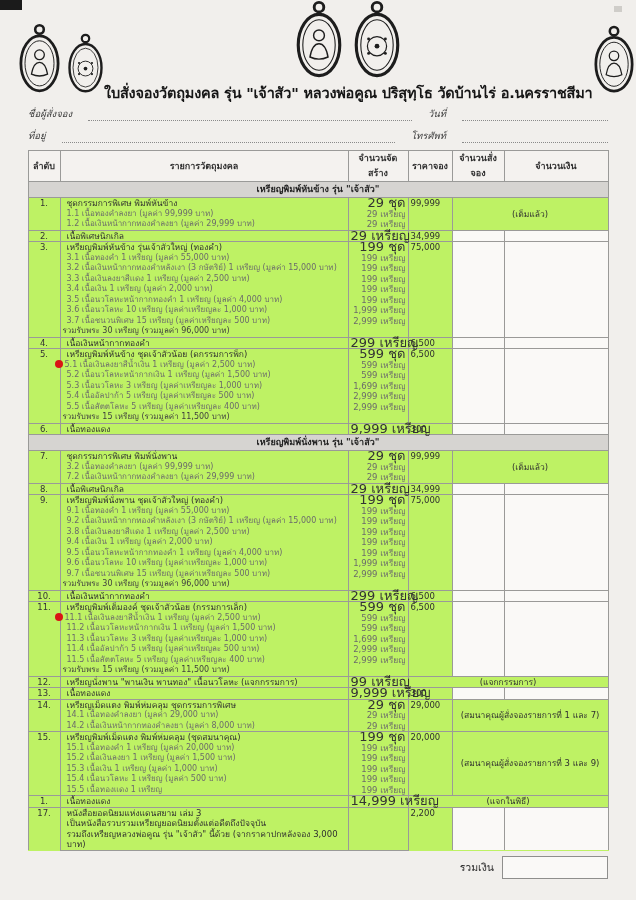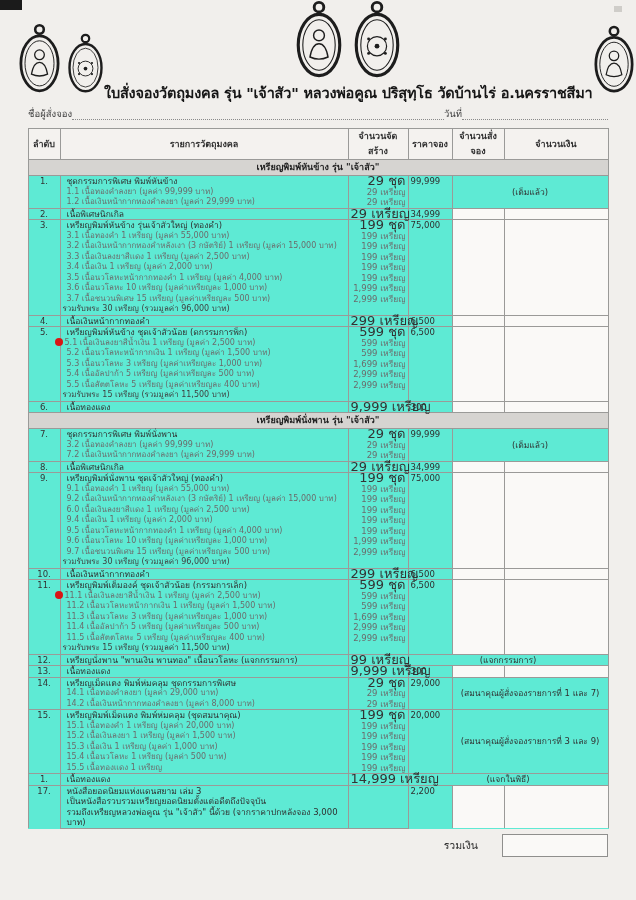--- a/index.html
+++ b/index.html
@@ -15,48 +15,48 @@
   
   .header{position:relative;height:104px;padding:0 18px;display:flex;align-items:flex-end;justify-content:space-between;}
   .med-group{display:flex;align-items:flex-end;gap:6px;padding-bottom:10px;}
   .center-block{display:flex;flex-direction:column;align-items:center;flex:1;}
   .center-meds{display:flex;gap:10px;align-items:flex-end;}
   .doc-title{font-size:14.5px;font-weight:bold;color:#161616;white-space:nowrap;margin-top:2px;letter-spacing:-0.2px;}
   .med svg{display:block;}
 
   
   .form-area{padding:2px 28px 0 28px;font-size:9.5px;color:#3c3c3c;}
-  .form-row{display:flex;align-items:center;margin-bottom:7px;gap:0;}
+  .form-row{display:flex;align-items:flex-end;margin-bottom:7px;gap:16px;font-style:italic;}
   .blank{border-bottom:1px dotted #8a8a8a;height:11px;}
   .blank.grow{flex:1;}
   .blank.date{width:146px;}
   .lbl{white-space:nowrap;}
 
   
-  table.order{border-collapse:collapse;width:580px;margin:2px auto 0 auto;table-layout:fixed;background:#5eead4;}
+  table.order{border-collapse:collapse;width:580px;margin:2px auto 0 auto;table-layout:fixed;background:#bef264;}
   table.order th,table.order td{border:1px solid #9a9a98;padding:0 2px;}
   table.order th{font-size:9px;font-weight:bold;color:#2e2e2e;line-height:15px;background:#f4f2ef;}
   table.order td{font-size:8.5px;line-height:10.5px;border-top:none;border-bottom:none;}
   tr.grp-first td{border-top:1px solid #9a9a98;}
   tr.grp-last td{border-bottom:1px solid #9a9a98;}
   td.no{ text-align:center;vertical-align:top;color:#333;}
   td.desc{color:#2f2f2f;}
   td.desc .t{display:block;padding-left:4px;}
   td.desc .t.sub{font-size:8px;color:#6b6b6b;}
   td.desc .t.sum{padding-left:0;font-size:8px;color:#3f3f3f;}
   td.qty{text-align:right;padding-right:6px;color:#6b6b6b;font-size:8px;white-space:nowrap;}
   td.qty.main{color:#333;font-size:13px;}
   td.price{padding-right:4px;vertical-align:top;color:#2f2f2f;}
   td.note{text-align:center;vertical-align:middle;color:#2f2f2f;font-size:8.5px;}
   td.fill{background:#faf9f7;}
   tr.section td{background:#d6d4d1;text-align:center;font-weight:bold;color:#222;line-height:15px;font-size:9px;border:1px solid #9a9a98;}
   .red-dot{display:inline-block;width:8px;height:8px;border-radius:50%;background:#d91515;margin:0 2px 0 -12px;vertical-align:-1px;}
 
   
-  .total-row{width:580px;margin:5px auto 0 auto;display:flex;justify-content:flex-end;align-items:center;gap:24px;}
+  .total-row{width:580px;margin:5px auto 0 auto;display:flex;justify-content:flex-end;align-items:center;gap:8px;}
   .total-label{font-size:10.5px;color:#2c2c2c;}
   .total-box{width:104px;height:21px;border:1px solid #8f8f8d;background:#faf9f7;}
   .footer{padding:8px 28px 0 28px;font-size:9.5px;color:#3c3c3c;}
 </style>
 </head>
 <body>
 
 <div class="corner-mark"></div>
 <div class="corner-mark2"></div>
 
@@ -125,20 +125,26 @@
     </div>
 </div>
 
 <div class="form-area">
   <div class="form-row">
     <span class="lbl">ชื่อผู้สั่งจอง</span>
     <span class="blank grow"></span>
     <span class="lbl">วันที่</span>
     <span class="blank date"></span>
   </div>
+  <div class="form-row">
+    <span class="lbl">ที่อยู่</span>
+    <span class="blank grow"></span>
+    <span class="lbl">โทรศัพท์</span>
+    <span class="blank date"></span>
+  </div>
 </div>
 
 <table class="order">
   <colgroup id="cols">
       <col style="width: 32px;">
       <col style="width: 288px;">
       <col style="width: 60px;">
       <col style="width: 44px;">
       <col style="width: 52px;">
       <col style="width: 104px;">
@@ -363,21 +369,21 @@
         <td class="qty">199 เหรียญ</td>
       </tr>
       <tr class="">
         <td class="desc">
           <span class="t sub">9.2 เนื้อเงินหน้ากากทองคำหลังเงา (3 กษัตริย์) 1 เหรียญ (มูลค่า 15,000 บาท)</span>
         </td>
         <td class="qty">199 เหรียญ</td>
       </tr>
       <tr class="">
         <td class="desc">
-          <span class="t sub">6.0 เนื้อเงินลงยาสีแดง 1 เหรียญ (มูลค่า 2,500 บาท)</span>
+          <span class="t sub">3.8 เนื้อเงินลงยาสีแดง 1 เหรียญ (มูลค่า 2,500 บาท)</span>
         </td>
         <td class="qty">199 เหรียญ</td>
       </tr>
       <tr class="">
         <td class="desc">
           <span class="t sub">9.4 เนื้อเงิน 1 เหรียญ (มูลค่า 2,000 บาท)</span>
         </td>
         <td class="qty">199 เหรียญ</td>
       </tr>
       <tr class="">

